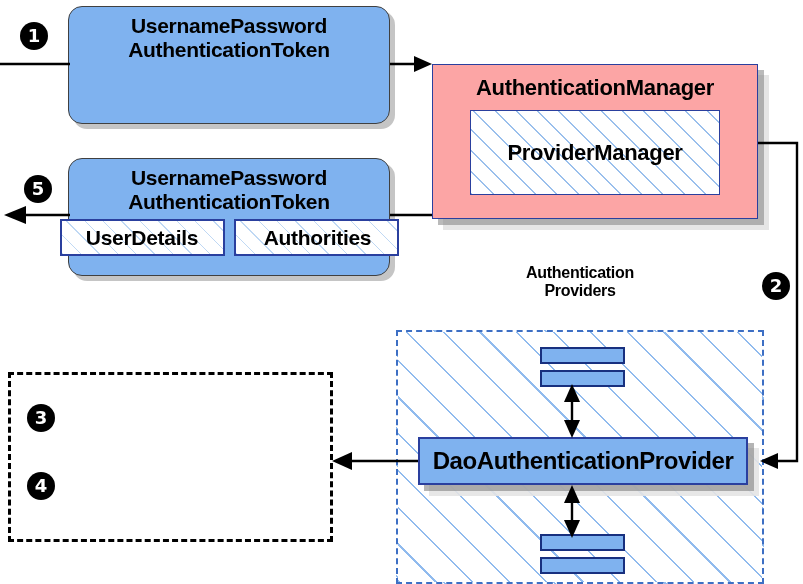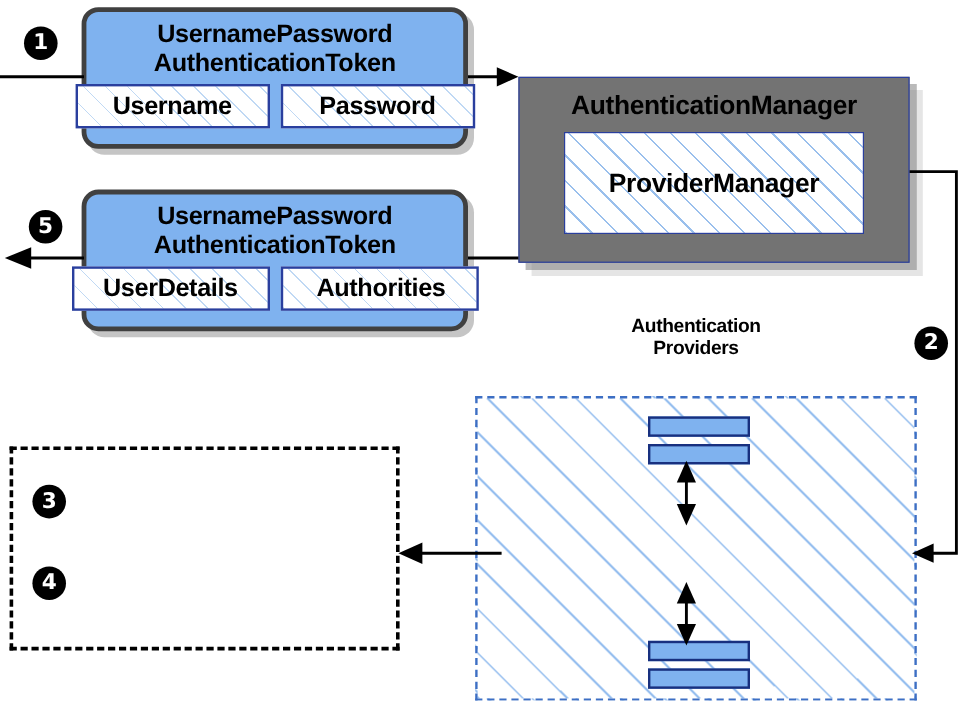--- a/index.html
+++ b/index.html
@@ -22,21 +22,21 @@
     background:#000000;color:#ffffff;
     font-size:18px;font-weight:bold;
     display:flex;align-items:center;justify-content:center;
     line-height:1;z-index:40;
     font-family:"DejaVu Sans",sans-serif;
   }
 
   
   .token-card{
     background:#7fb2ef;
-    border:4px solid #404040;
+    border:1px solid #404040;
     border-radius:14px;
     box-shadow:5px 5px 0 0 rgba(150,150,150,0.55);
     display:flex;flex-direction:column;
     align-items:center;
     padding-top:7px;
     z-index:20;
   }
   .token-title{
     color:#000;font-size:21px;font-weight:bold;
     line-height:1.12;text-align:center;
@@ -55,21 +55,21 @@
     font-size:21px;font-weight:bold;color:#000;
     background-image:repeating-linear-gradient(
         45deg,
         rgba(140,185,235,0.55) 0 1px,
         transparent 1px 13px);
     letter-spacing:-0.3px;
   }
 
   
   .mgr-box{
-    background:#737373;
+    background:#fca5a5;
     border:1px solid #2a3f9e;
     box-shadow:6px 6px 0 0 rgba(130,130,130,0.55),
                11px 11px 0 0 rgba(225,225,225,0.85);
     display:flex;flex-direction:column;align-items:center;
     padding-top:10px;
     z-index:20;
   }
   .mgr-title{
     font-size:22px;font-weight:bold;color:#000;letter-spacing:-0.3px;
   }
@@ -167,24 +167,20 @@
 
   <div class="abs badge" style="left:20px;top:22px;">1</div>
   <div class="abs badge" style="left:762px;top:272px;">2</div>
   <div class="abs badge" style="left:27px;top:404px;">3</div>
   <div class="abs badge" style="left:27px;top:472px;">4</div>
   <div class="abs badge" style="left:24px;top:175px;">5</div>
 
   <div class="abs token-card" style="left:68px;top:6px;width:322px;height:118px;">
     <div class="token-title">UsernamePassword
 AuthenticationToken</div>
-    <div class="token-fields">
-      <div class="field-box" style="width:140px;">Username</div>
-      <div class="field-box" style="width:140px;">Password</div>
-    </div>
   </div>
 
   <div class="abs token-card" style="left:68px;top:158px;width:322px;height:118px;">
     <div class="token-title">UsernamePassword
 AuthenticationToken</div>
     <div class="token-fields">
       <div class="field-box" style="width:143px;">UserDetails</div>
       <div class="field-box" style="width:140px;padding-left:12px;">Authorities</div>
     </div>
   </div>
@@ -195,20 +191,21 @@
   </div>
 
   <div class="abs providers-title" style="left:470px;top:264px;width:220px;">Authentication
 Providers</div>
 
   <div class="abs providers-region" style="left:396px;top:330px;width:368px;height:254px;"></div>
 
   <div class="abs stub-bar" style="left:540px;top:347px;width:85px;height:17px;"></div>
   <div class="abs stub-bar" style="left:540px;top:370px;width:85px;height:17px;"></div>
 
+  <div class="abs dao-box" style="left:418px;top:437px;width:330px;height:48px;">DaoAuthenticationProvider</div>
 
   <div class="abs stub-bar" style="left:540px;top:534px;width:85px;height:17px;"></div>
   <div class="abs stub-bar" style="left:540px;top:557px;width:85px;height:17px;"></div>
 
   <div class="abs dashed-group" style="left:8px;top:372px;width:325px;height:170px;"></div>
 
   <div class="abs svc-box" style="left:68px;top:394px;width:242px;height:48px;">UserDetailsService</div>
 
   <div class="abs svc-box" style="left:68px;top:462px;width:242px;height:48px;">PasswordEncoder</div>
 

